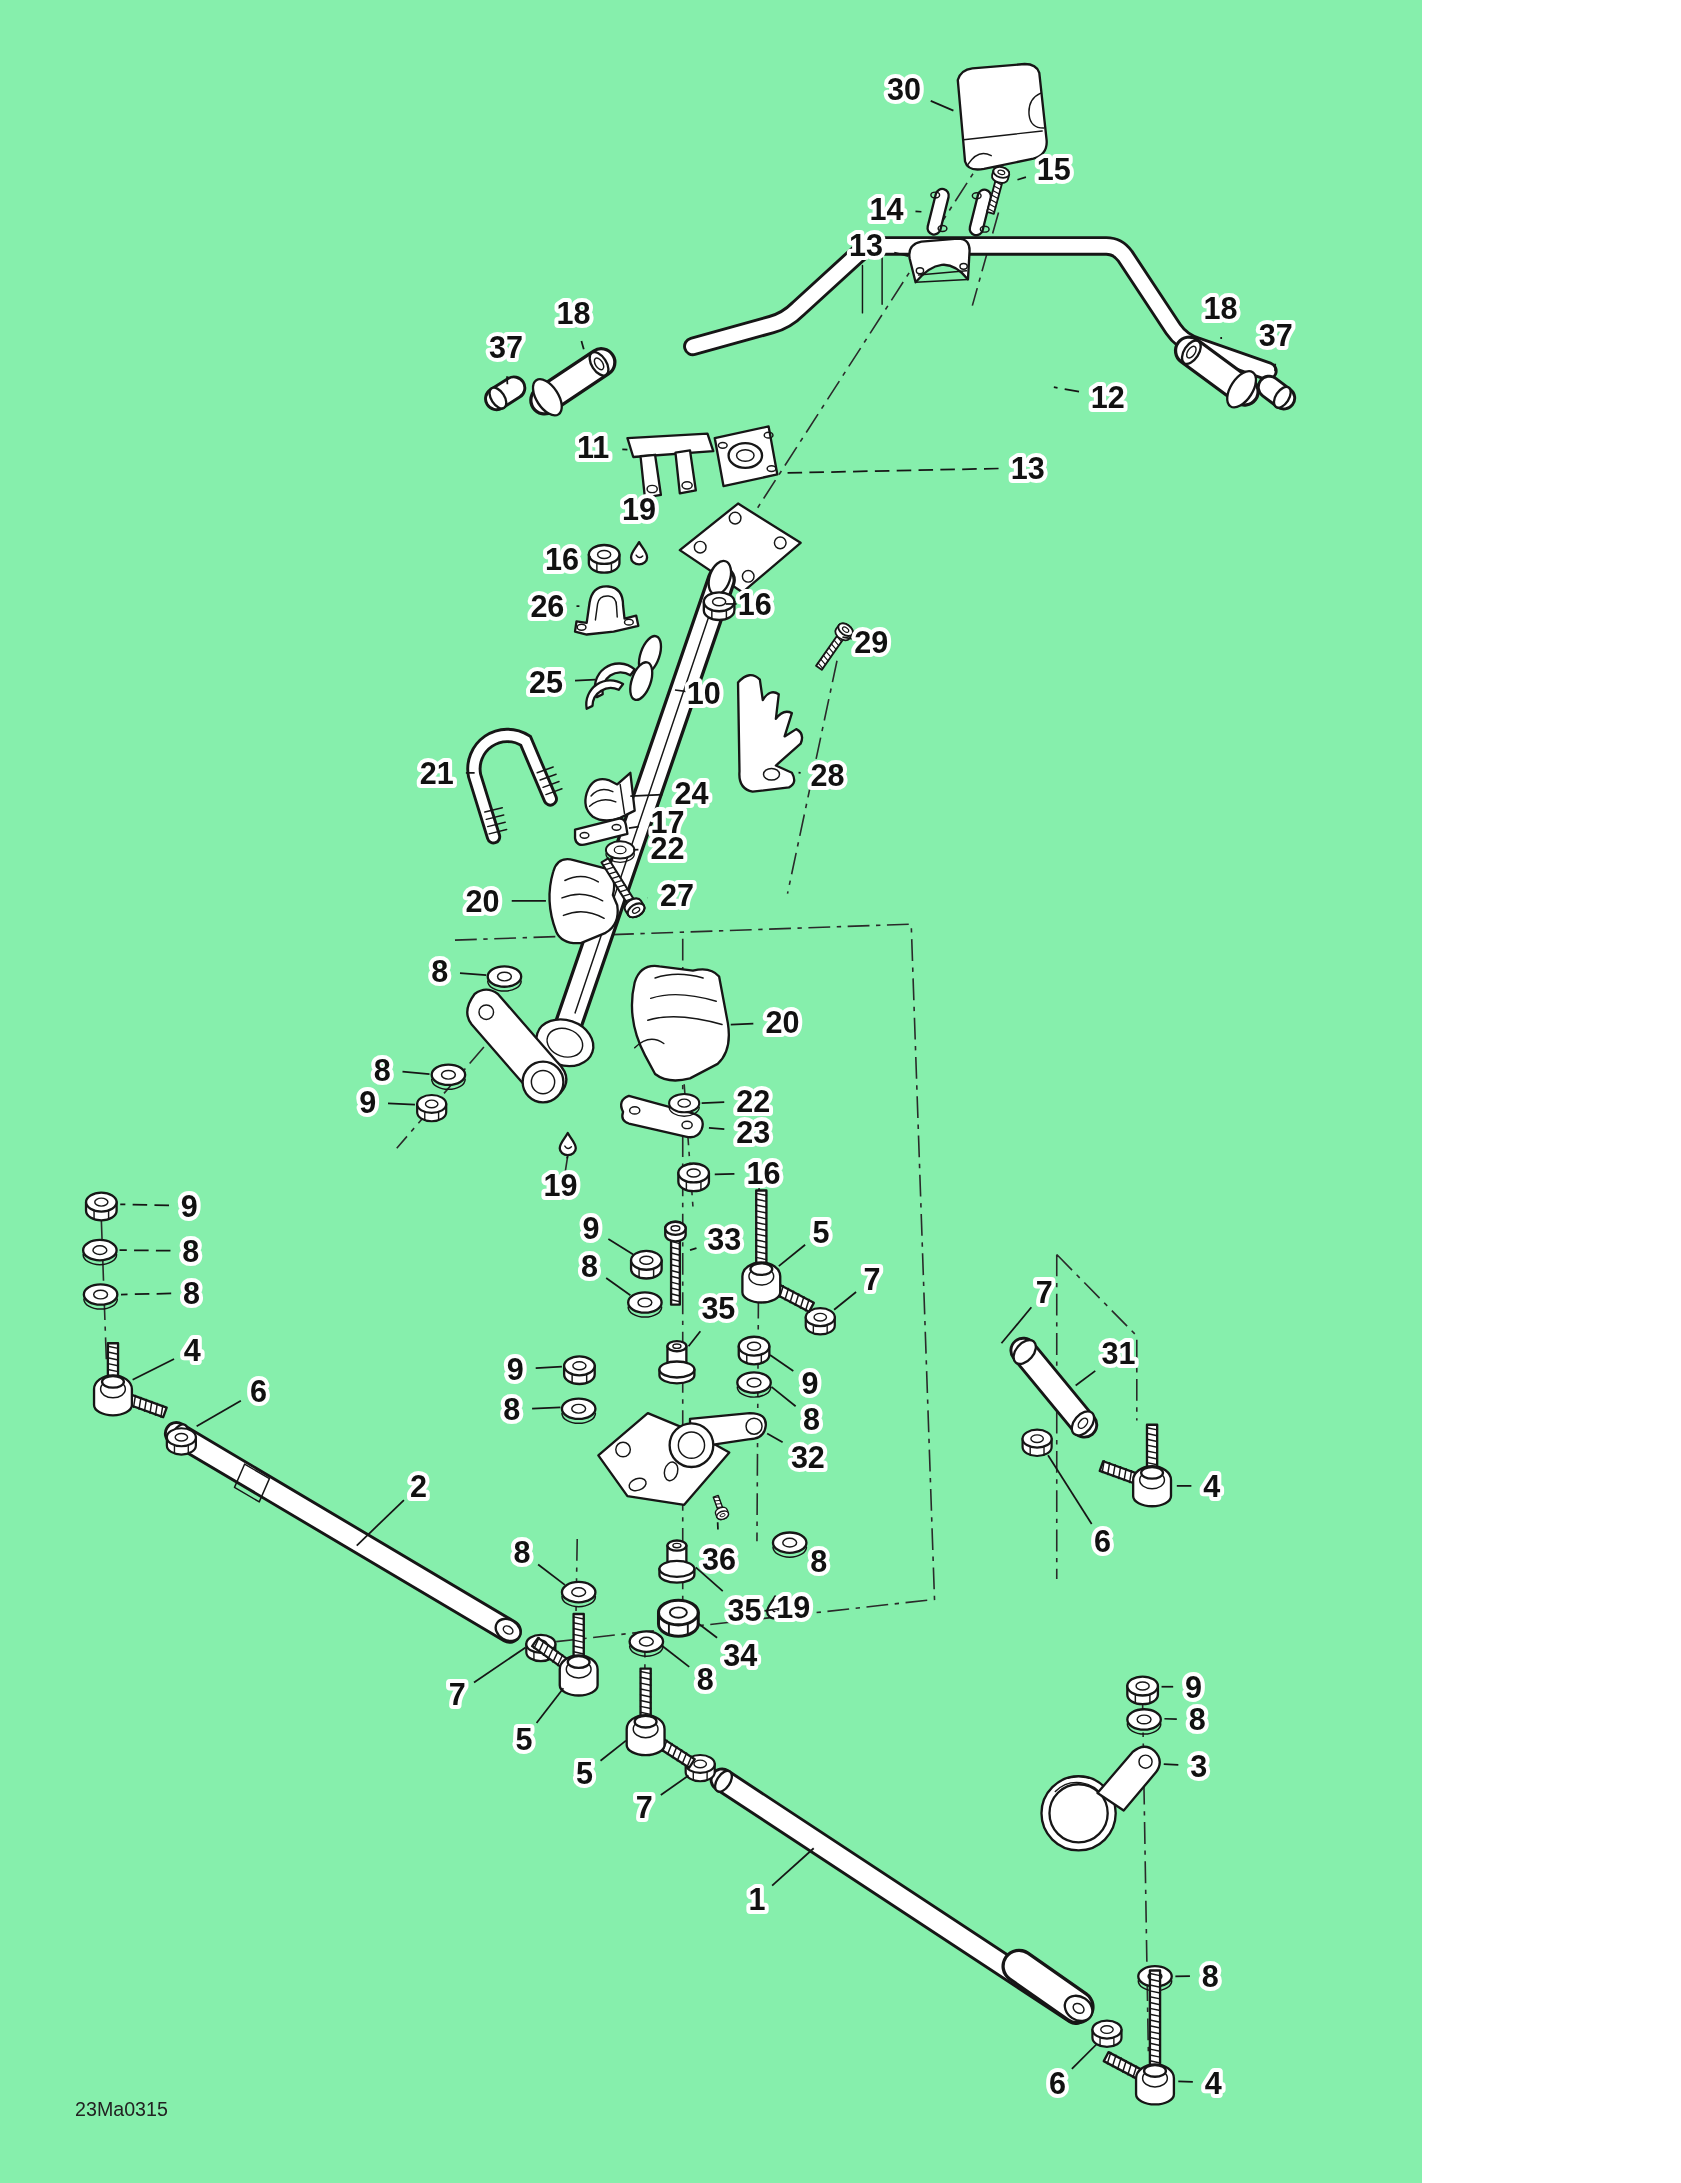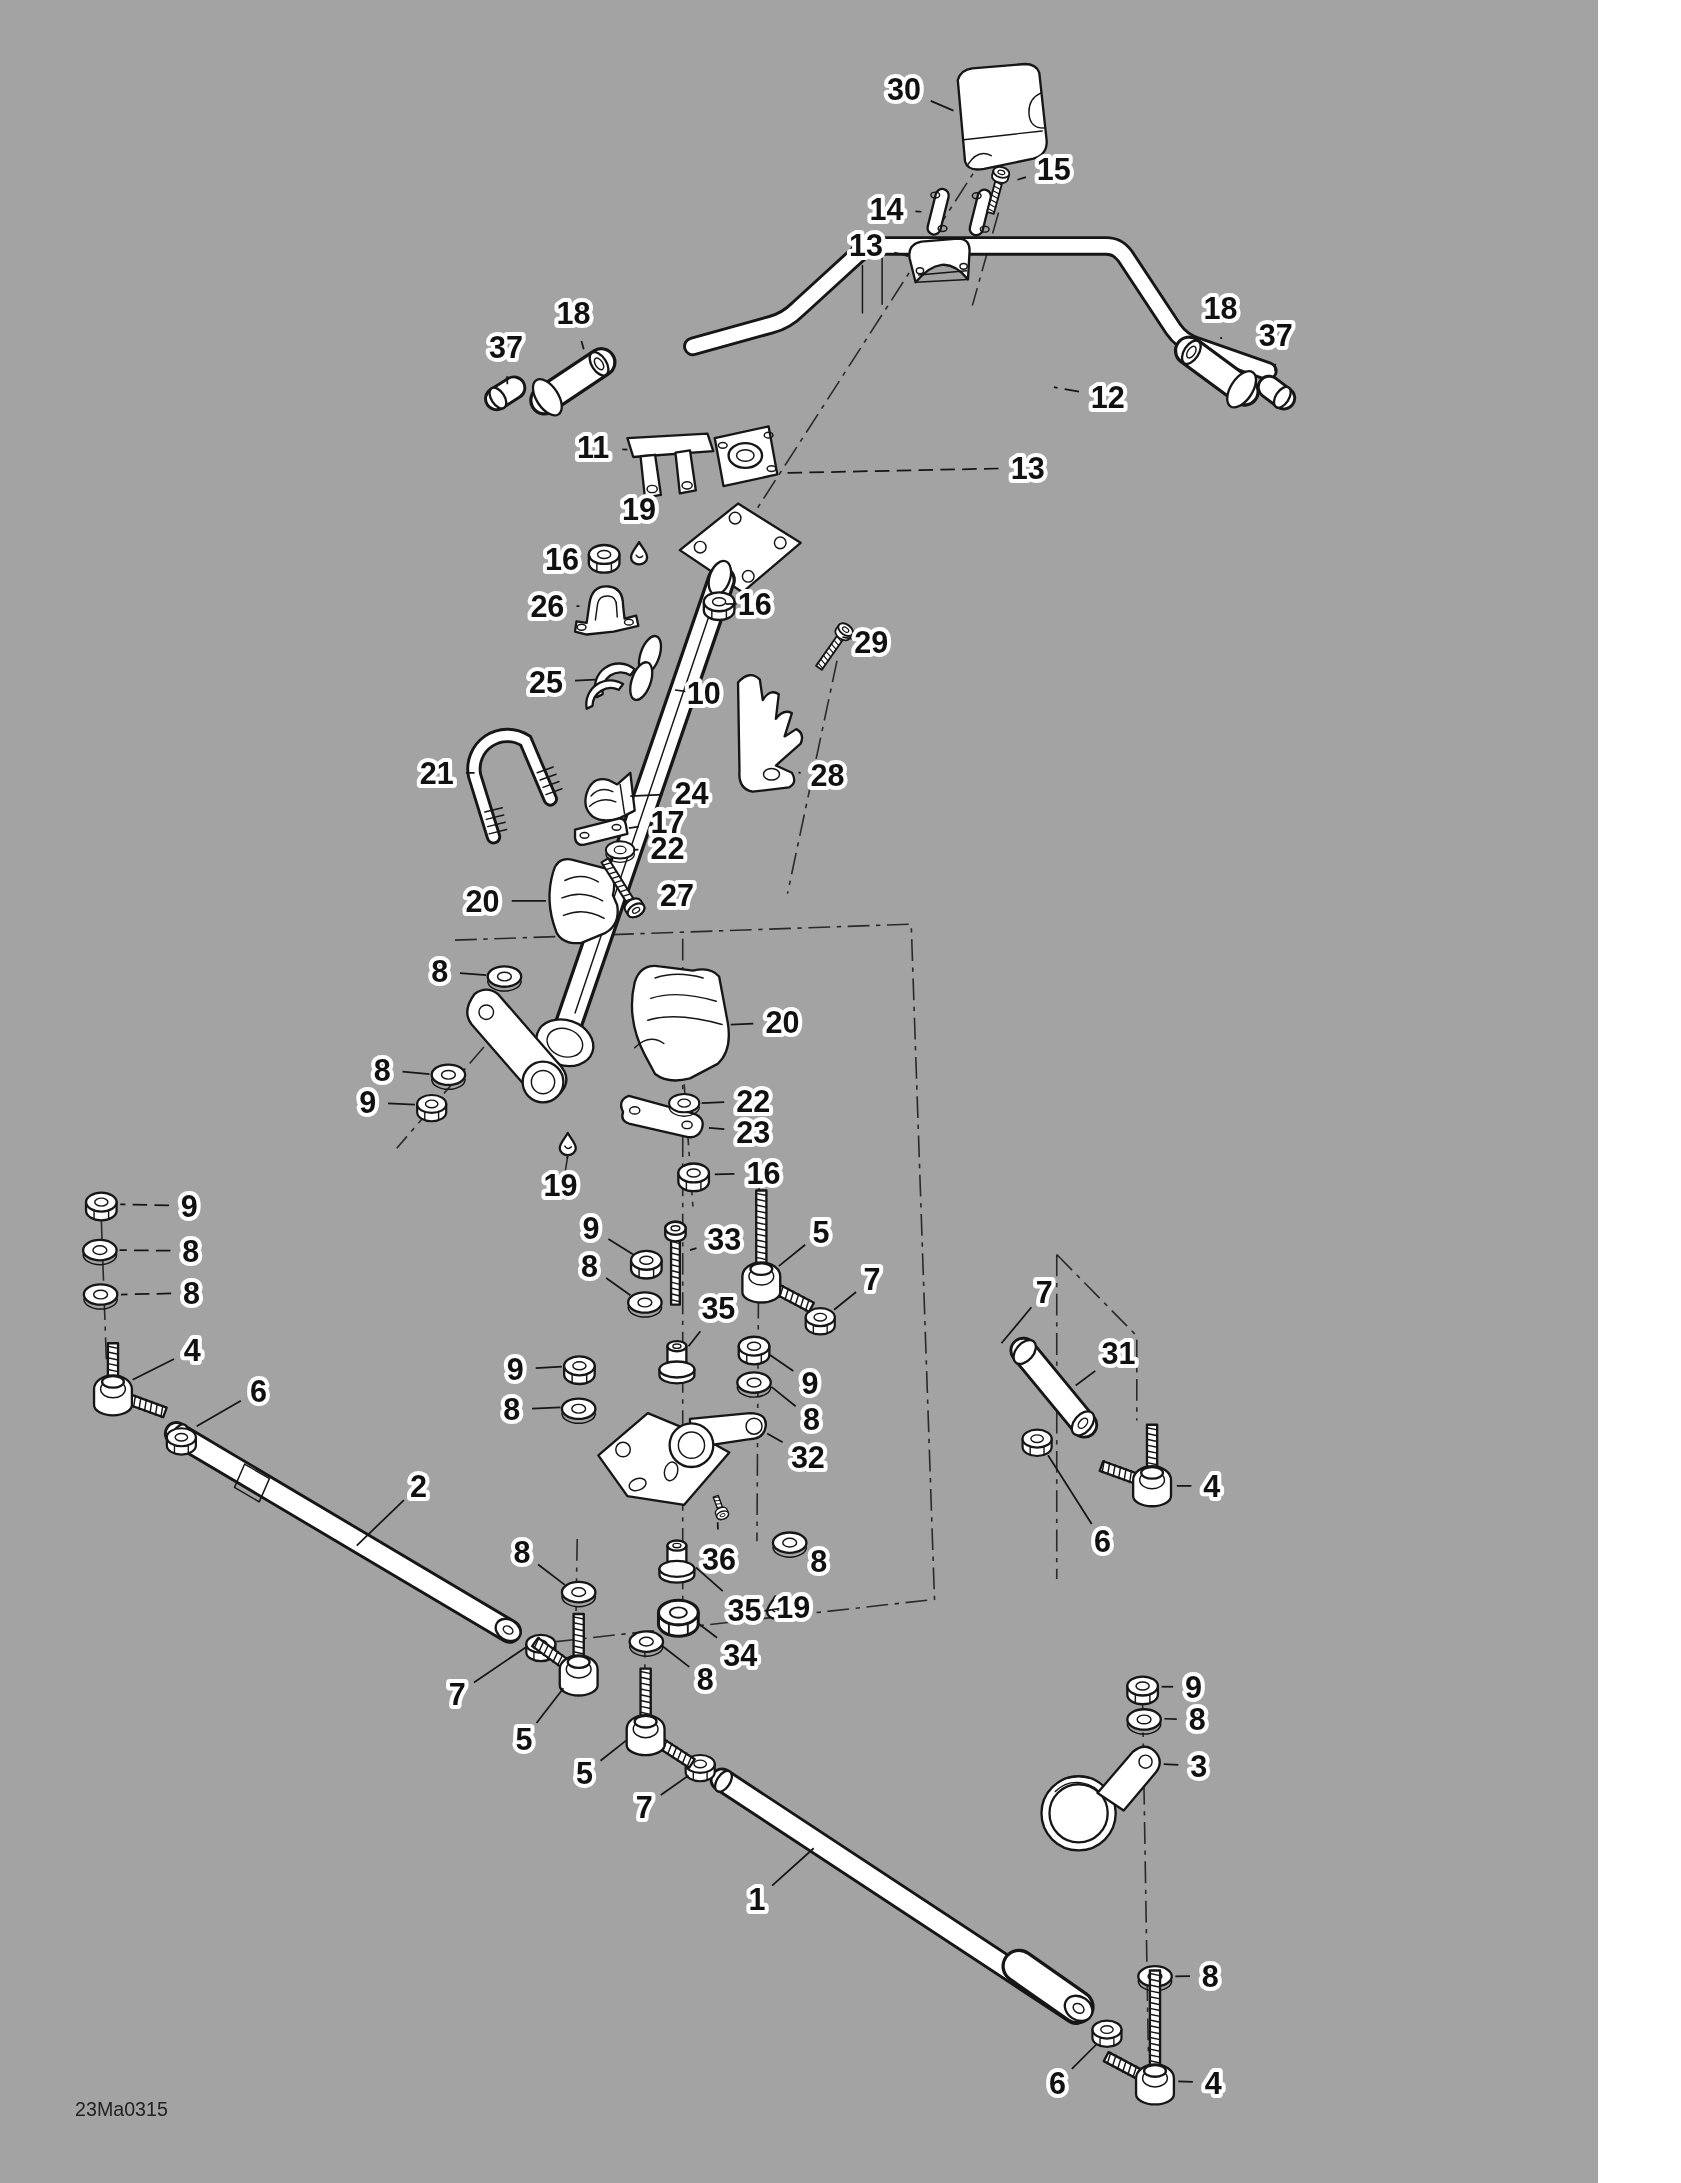--- a/index.html
+++ b/index.html
@@ -1,16 +1,16 @@
 <!DOCTYPE html>
 <html style="font-size:11.6px"><head>
 <meta charset="utf-8">
 <style>
   html,body{margin:0;padding:0;background:#fff;}
-  .page{position:relative;width:1598px;height:2183px;background:#a3a3a3;overflow:hidden;}
+  .page{position:relative;width:1422px;height:2183px;background:#86efac;overflow:hidden;}
   svg{display:block;}
   .thin{fill:none;stroke:#161616;stroke-width:2;stroke-linecap:round;}
   .part{fill:#fff;stroke:#161616;stroke-width:3.2;stroke-linecap:round;stroke-linejoin:round;}
   .leader{stroke:#161616;stroke-width:2.4;fill:none;}
   .leader.dash{stroke-dasharray:20 10;}
   .dashdot{fill:none;stroke:#2a2a2a;stroke-width:2.2;stroke-dasharray:30 9 6 9;}
   .callout{font:700 42px "Liberation Sans", sans-serif;fill:#111;paint-order:stroke;stroke:#fff;stroke-width:11;stroke-linejoin:round;}
   .code{font:400 27px "Liberation Sans", sans-serif;fill:#222;}
 </style>
 </head>

